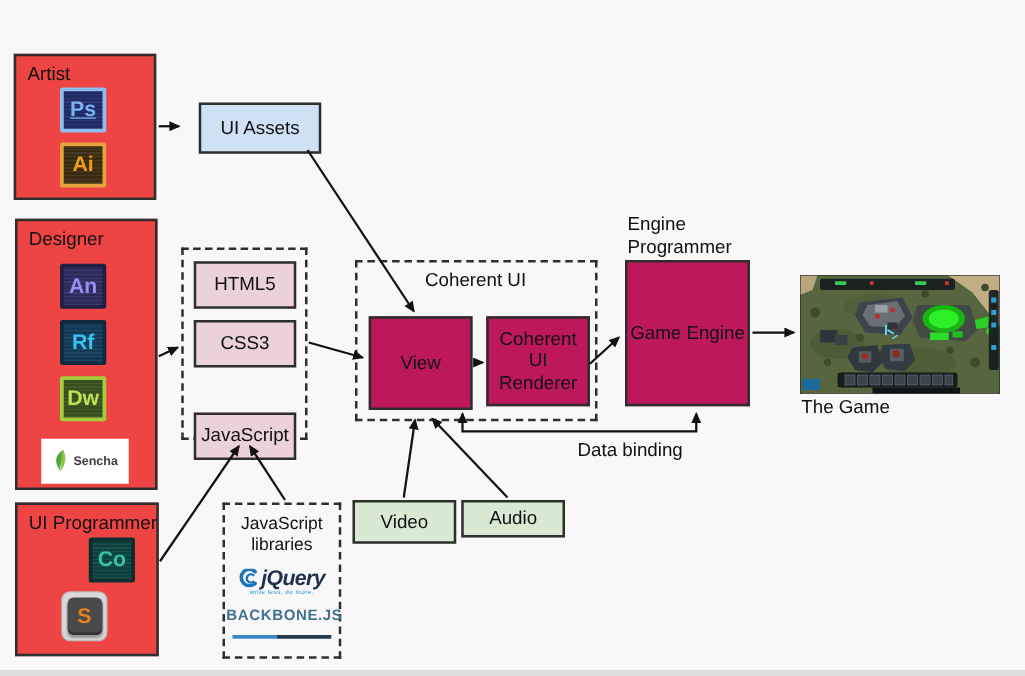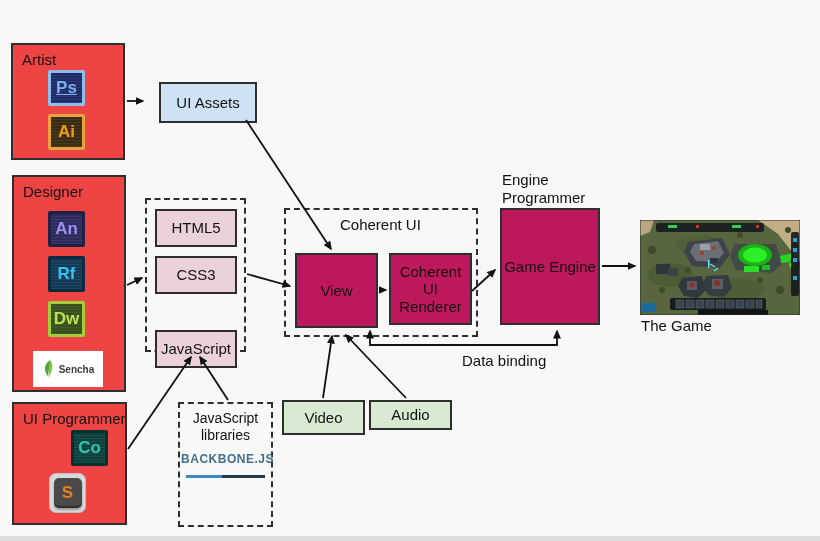--- a/index.html
+++ b/index.html
@@ -224,20 +224,30 @@
 
 <div class="node fill-green" style="left:282px;top:400px;width:83px;height:35px;">
   <span>Video</span>
 </div>
 <div class="node fill-green" style="left:369px;top:400px;width:83px;height:30px;">
   <span>Audio</span>
 </div>
 
 <div class="dashed" style="left:178px;top:402px;width:95px;height:125px;">
   <div class="jslib-title">JavaScript libraries</div>
+  <div style="margin-top:9px;">
+    <div class="jq-row">
+      <svg width="15" height="15" viewBox="0 0 16 16">
+        <path d="M14 2.5 A7 7 0 1 0 14 12.5" fill="none" stroke="#1b75bb" stroke-width="3" stroke-linecap="round"></path>
+        <path d="M12.5 5.5 A3.5 3.5 0 1 0 12.5 11" fill="none" stroke="#1b75bb" stroke-width="2" stroke-linecap="round"></path>
+      </svg>
+      <span class="jq-text">jQuery</span>
+    </div>
+    <div class="jq-tag">write less, do more.</div>
+  </div>
   <div class="bb-row">
     <svg width="13" height="13" viewBox="0 0 14 14">
       <rect x="0" y="0" width="14" height="14" rx="1.5" fill="#0071b5"></rect>
       <path d="M3 2 L7 7 L3 12 Z" fill="#cfe6f5"></path>
       <path d="M11 2 L7 7 L11 12 Z" fill="#9cc9e8"></path>
     </svg>
     <span class="bb-text">BACKBONE.JS</span>
   </div>
   <div class="us-wrap">
     <div class="us-bar"></div>

